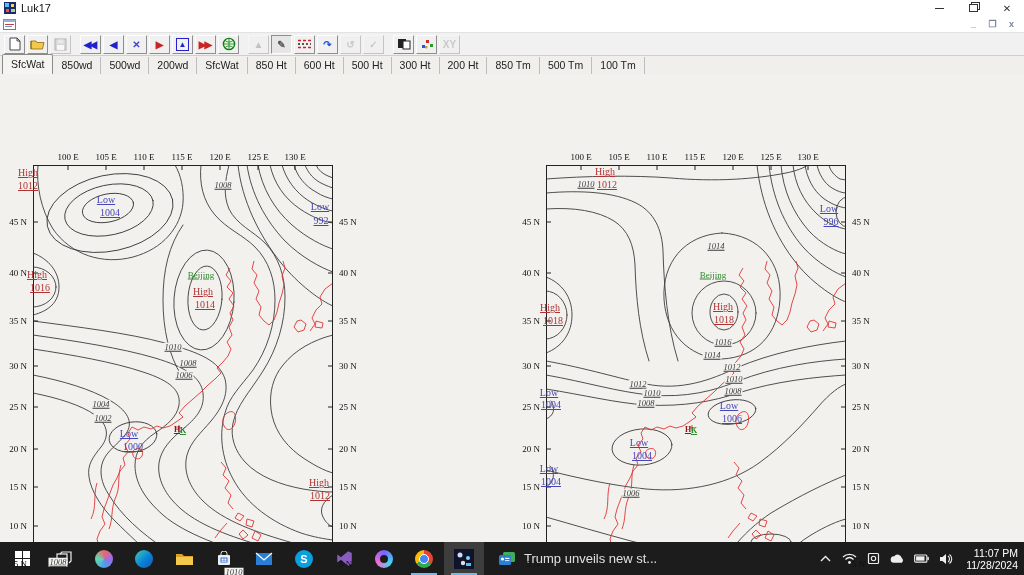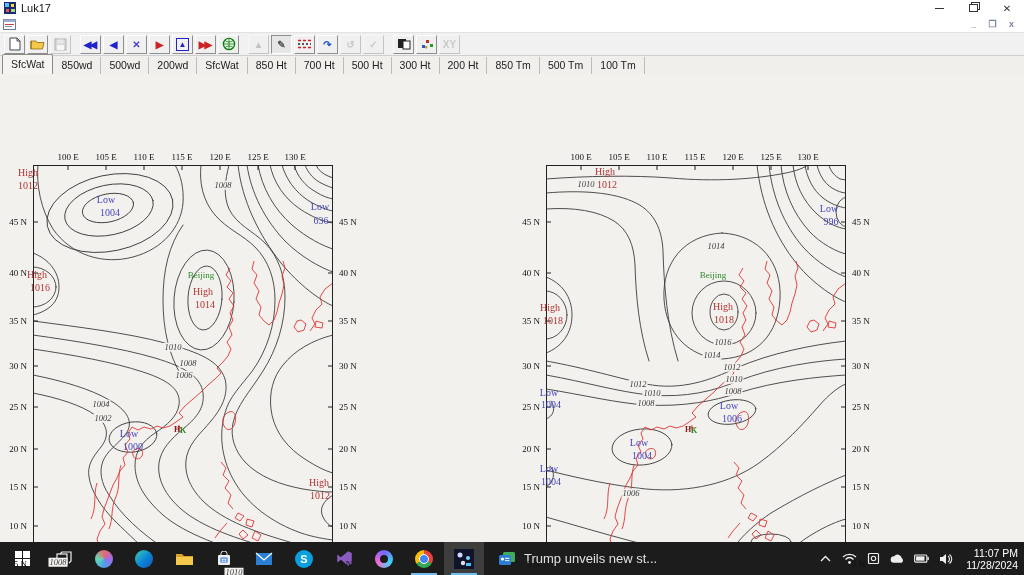--- a/index.html
+++ b/index.html
@@ -36,21 +36,21 @@
     border-bottom:1px solid #9a9a9a;display:flex;align-items:flex-end;font-size:10.5px;color:#222;}
   .tab{padding:2px 8px 2px 8px;border-right:1px solid #bdbdbd;margin-bottom:0;height:13px;line-height:13px;}
   .tab.active{background:#f5f4f1;border:1px solid #8a8a8a;border-bottom:1px solid #f5f4f1;
     border-radius:2px 2px 0 0;position:relative;top:1px;height:15px;line-height:15px;margin-left:2px;}
   
   .client{position:absolute;left:0;top:74px;width:1024px;height:453px;background:#f2f1ee;}
   .chart{position:absolute;}
   .chart svg{position:absolute;left:0;top:0;display:block;}
   .axis-label{position:absolute;font:9px "Liberation Serif",serif;color:#111;white-space:nowrap;z-index:3;}
   .maplabel{position:absolute;transform:translate(-50%,-50%);font:9.5px "Liberation Serif",serif;
-    white-space:nowrap;z-index:2;line-height:1;}
+    white-space:nowrap;z-index:2;line-height:1;text-decoration:underline;}
   .lab-high{color:#b03333;font-size:10px;}
   .lab-low{color:#4646bb;font-size:10px;}
   .lab-city{color:#2e8b2e;font-size:9px;}
   .lab-cv{color:#3a3a3a;font-size:8.5px;font-style:italic;background:#f2f1ee;padding:0 1px;}
   .lab-hk1{color:#8b1a1a;font-size:8px;font-weight:bold;}
   .lab-hk2{color:#2e8b2e;font-size:8px;font-weight:bold;}
   
   .statusbar{position:absolute;left:0;top:527px;width:1024px;height:15px;background:#f4f3f1;
     border-top:1px solid #d8d8d8;font-size:11px;color:#222;line-height:15px;padding-left:4px;box-sizing:border-box;}
   
@@ -227,21 +227,21 @@
       </div>
     </div>
 
   <div class="tabbar" id="tabbar">
       <span class="tab active">SfcWat</span>
       <span class="tab">850wd</span>
       <span class="tab">500wd</span>
       <span class="tab">200wd</span>
       <span class="tab">SfcWat</span>
       <span class="tab">850 Ht</span>
-      <span class="tab">700 Ht</span>
+      <span class="tab">600 Ht</span>
       <span class="tab">500 Ht</span>
       <span class="tab">300 Ht</span>
       <span class="tab">200 Ht</span>
       <span class="tab">850 Tm</span>
       <span class="tab">500 Tm</span>
       <span class="tab">100 Tm</span>
     </div>
 
   <div class="client">
 
@@ -339,21 +339,21 @@
         <span class="axis-label" style="left: -6px; top: 361px; transform: translate(-100%, -50%);">10 N</span>
         <span class="axis-label" style="left: 306px; top: 361px; transform: translate(0px, -50%);">10 N</span>
         <span class="axis-label" style="left: -6px; top: 399px; transform: translate(-100%, -50%);">5 N</span>
         <span class="axis-label" style="left: 306px; top: 399px; transform: translate(0px, -50%);">5 N</span>
         <span class="maplabel lab-high" style="left: -5px; top: 8px;">High</span>
         <span class="maplabel lab-high" style="left: -5px; top: 21px;">1012</span>
         <span class="maplabel lab-low" style="left: 73px; top: 35px;">Low</span>
         <span class="maplabel lab-low" style="left: 77px; top: 48px;">1004</span>
         <span class="maplabel lab-cv" style="left: 190px; top: 20px;">1008</span>
         <span class="maplabel lab-low" style="left: 287px; top: 42px;">Low</span>
-        <span class="maplabel lab-low" style="left: 288px; top: 56px;">636</span>
+        <span class="maplabel lab-low" style="left: 288px; top: 56px;">992</span>
         <span class="maplabel lab-high" style="left: 4px; top: 110px;">High</span>
         <span class="maplabel lab-high" style="left: 7px; top: 123px;">1016</span>
         <span class="maplabel lab-city" style="left: 168px; top: 110px;">Beijing</span>
         <span class="maplabel lab-high" style="left: 170px; top: 127px;">High</span>
         <span class="maplabel lab-high" style="left: 172px; top: 140px;">1014</span>
         <span class="maplabel lab-cv" style="left: 140px; top: 182px;">1010</span>
         <span class="maplabel lab-cv" style="left: 155px; top: 198px;">1008</span>
         <span class="maplabel lab-cv" style="left: 151px; top: 210px;">1006</span>
         <span class="maplabel lab-cv" style="left: 68px; top: 239px;">1004</span>
         <span class="maplabel lab-cv" style="left: 70px; top: 253px;">1002</span>

